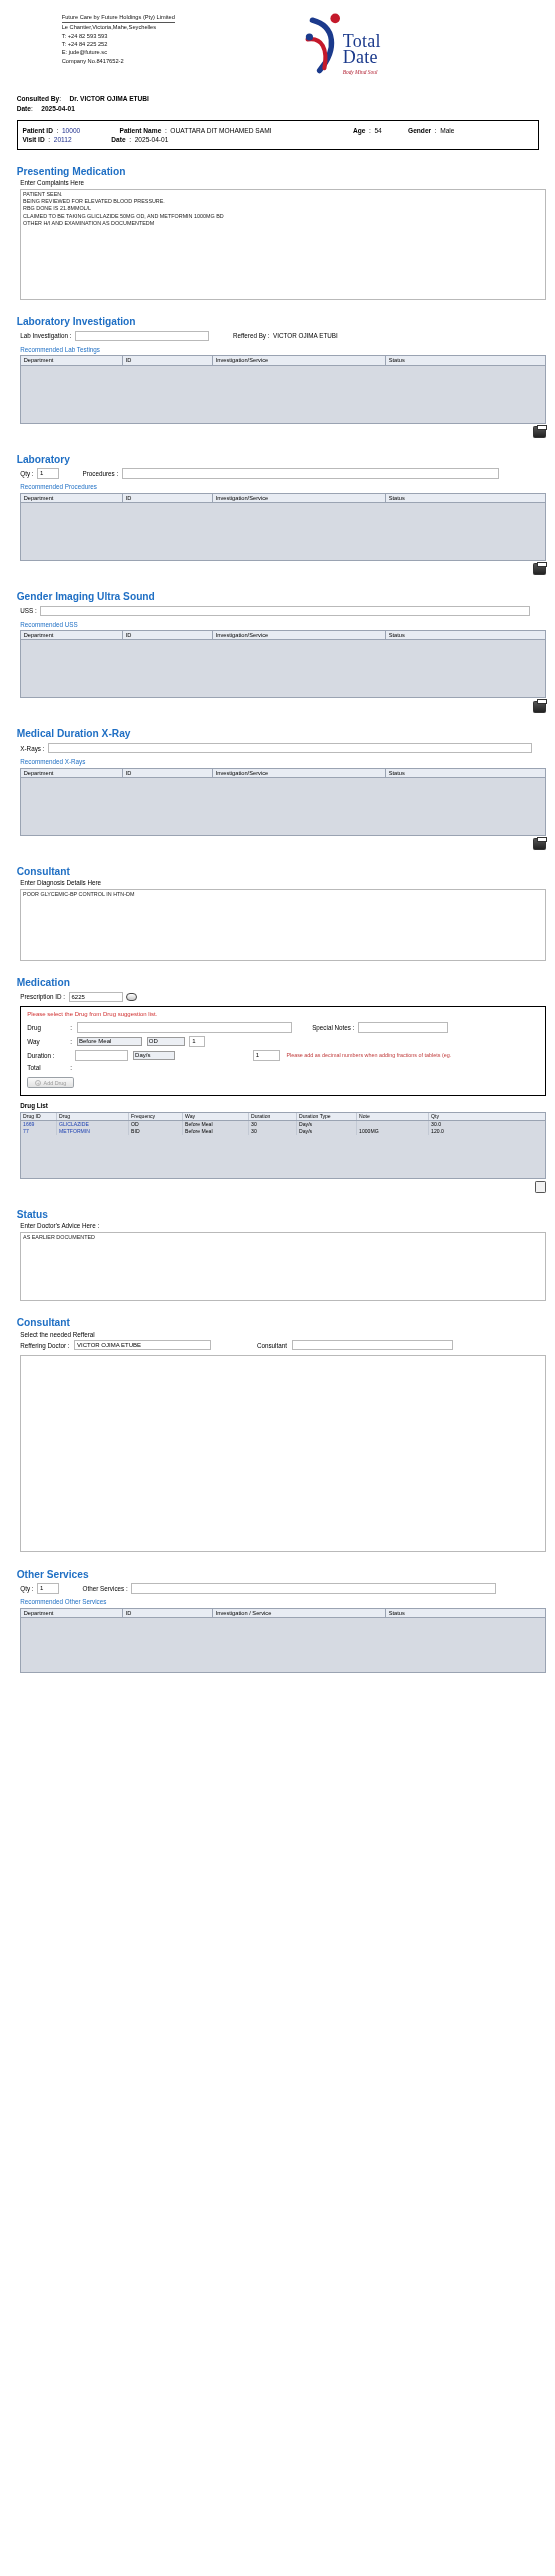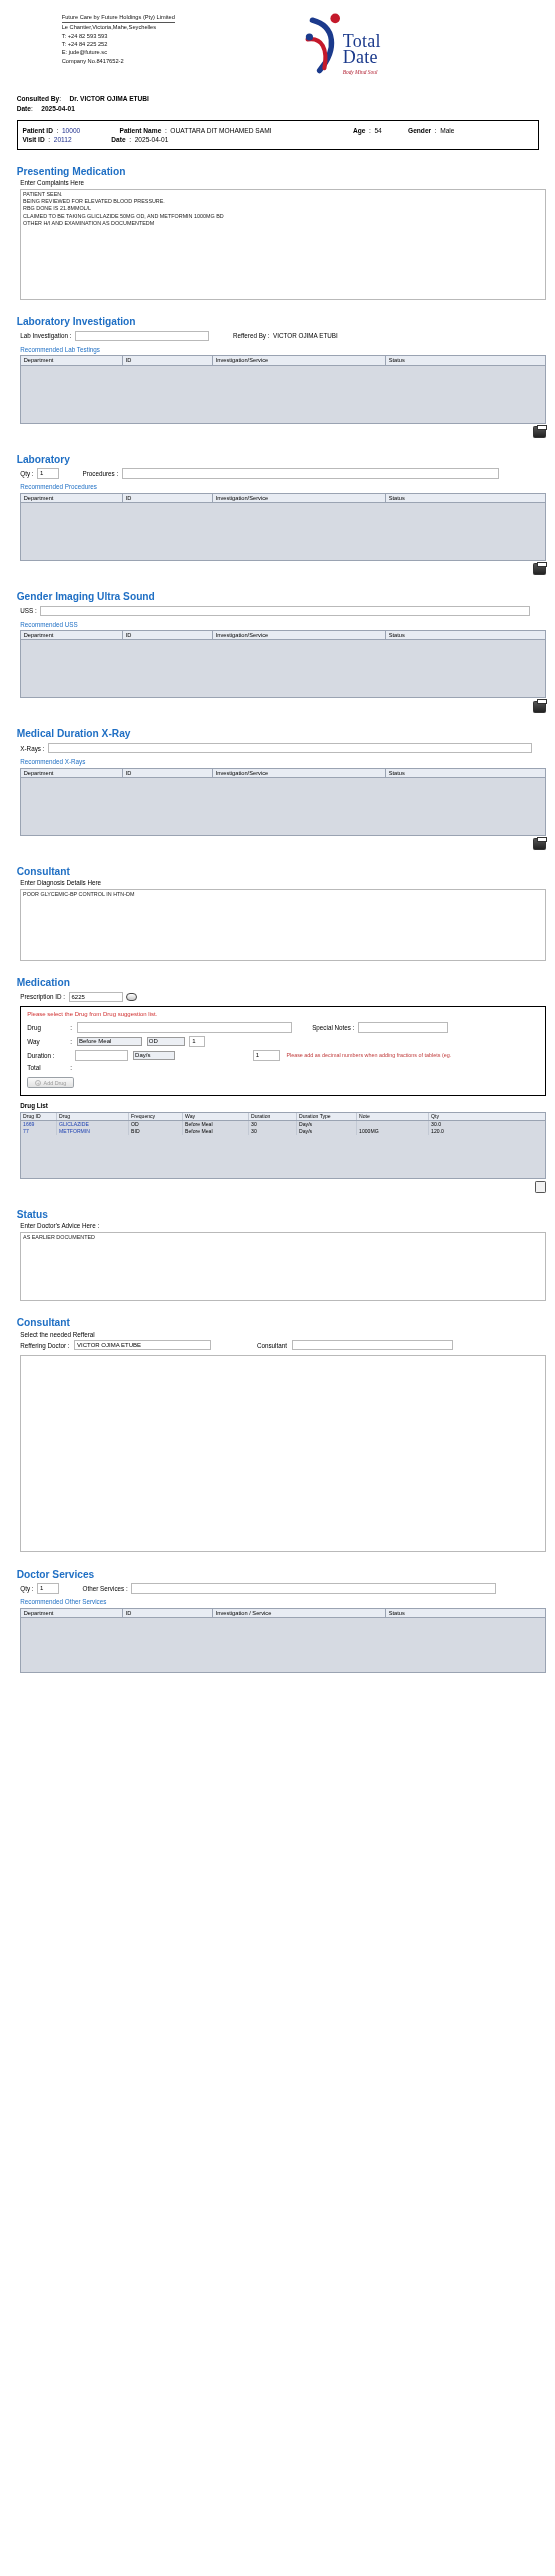--- a/index.html
+++ b/index.html
@@ -381,21 +381,21 @@
     <span>Reffering Doctor :</span>
     <input type="text" style="width: 137px;" value="VICTOR OJIMA ETUBE">
     <span style="width:36px"></span>
     <span>Consultant</span>
     <input type="text" style="width: 161px;" value="">
   </div>
   <div style="margin-left:3.6px">
     <textarea class="ta-ref" style=""></textarea>
   </div>
 
-  <h2 class="sec">Doctor Services</h2>
+  <h2 class="sec">Other Services</h2>
   <div class="inline">
     <span>Qty :</span>
     <input type="text" style="width: 21.5px;" value="1">
     <span class="sp"></span>
     <span>Other Services :</span>
     <input type="text" style="width: 365px;" value="">
   </div>
   <div class="rec-link">Recommended Other Services</div>
   <div class="grid">
     <div class="hrow">

